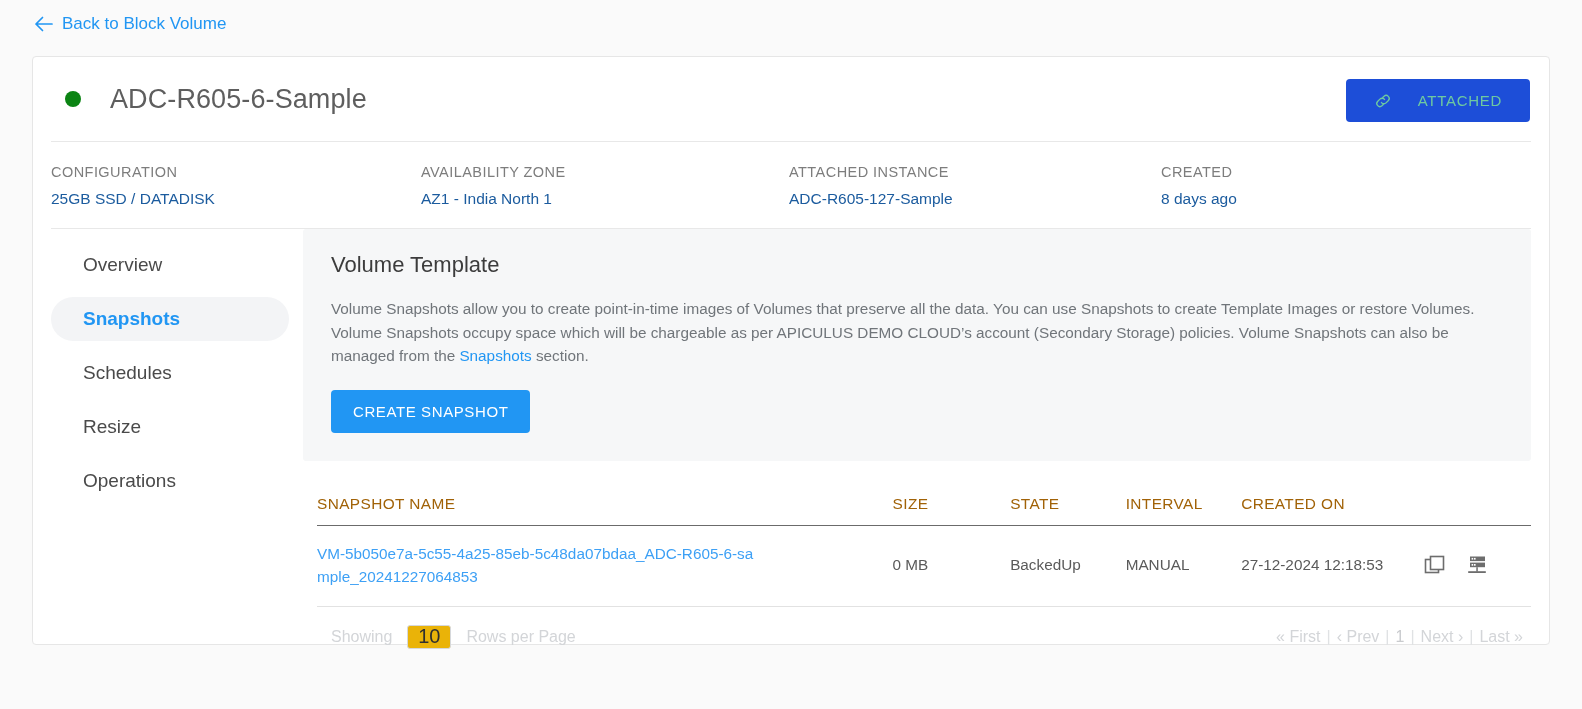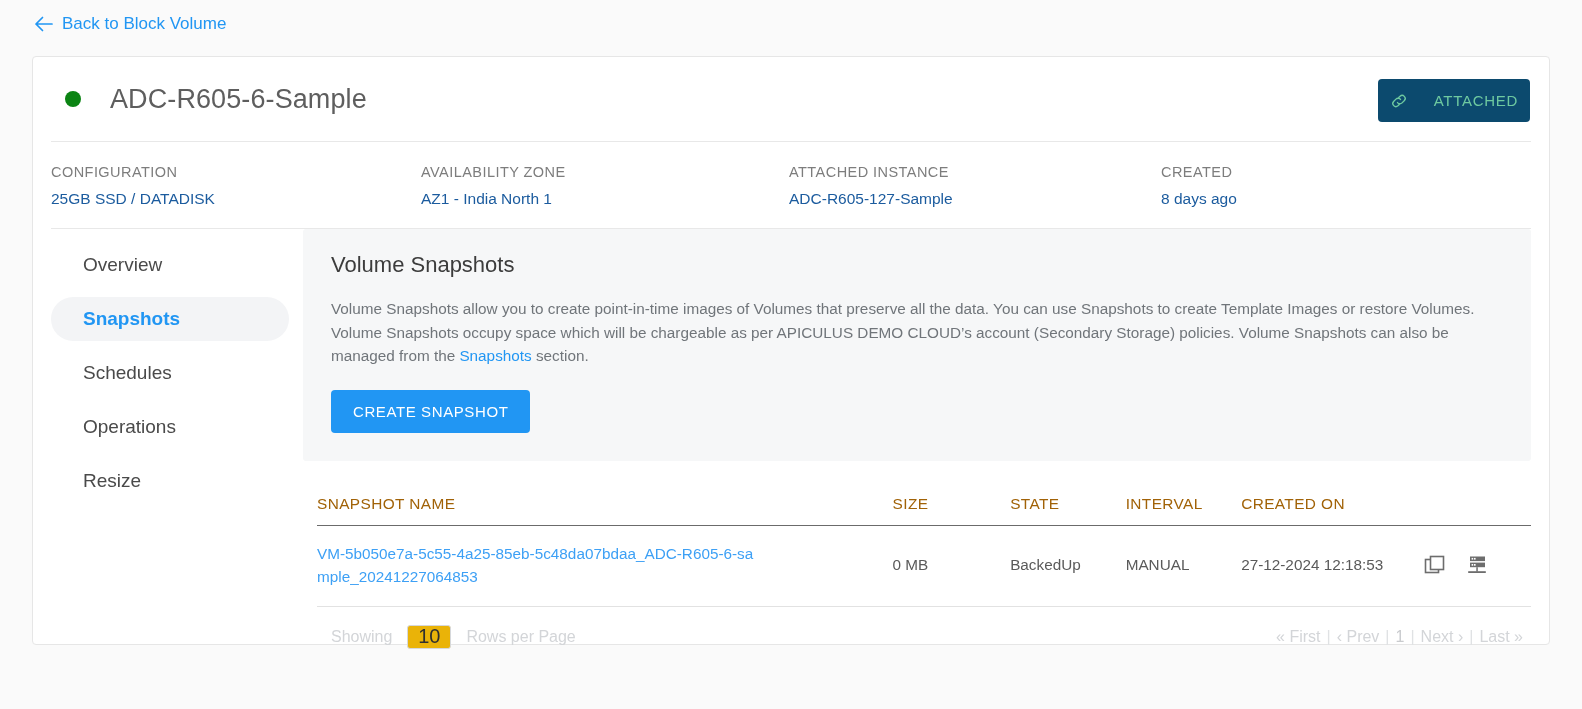--- a/index.html
+++ b/index.html
@@ -62,23 +62,23 @@
     color: #5e5e5e;
     font-weight: 400;
     letter-spacing: 0.1px;
     white-space: nowrap;
   }
   .attached-badge {
     position: absolute;
     right: 19px;
     top: 22px;
     height: 43px;
-    padding: 0 12px;
+    padding: 0 28px;
     border-radius: 4px;
-    background: #0c4a6e;
+    background: #1d4ed8;
     display: flex;
     align-items: center;
     gap: 26px;
     color: #6ec9a0;
     font-size: 15px;
     letter-spacing: 0.7px;
     cursor: default;
   }
   .attached-badge svg { display: block; }
 
@@ -313,31 +313,31 @@
       <div class="nav-item">
         <span>Overview</span>
       </div>
       <div class="nav-item active">
         <span>Snapshots</span>
       </div>
       <div class="nav-item">
         <span>Schedules</span>
       </div>
       <div class="nav-item">
+        <span>Resize</span>
+      </div>
+      <div class="nav-item">
         <span>Operations</span>
       </div>
-      <div class="nav-item">
-        <span>Resize</span>
-      </div>
     </nav>
 
     <div class="content">
 
       <section class="info-panel">
-        <h2 class="panel-title">Volume Snapshots</h2>
+        <h2 class="panel-title">Volume Template</h2>
         <p class="panel-desc"><span>Volume Snapshots allow you to create point-in-time images of Volumes that preserve all the data. You can use Snapshots to create Template Images or restore Volumes. Volume Snapshots occupy space which will be chargeable as per APICULUS DEMO CLOUD’s account (Secondary Storage) policies. Volume Snapshots can also be managed from the </span><span class="inline-link">Snapshots</span><span> section.</span></p>
         <button class="btn-primary">CREATE SNAPSHOT</button>
       </section>
 
       <div class="table-wrap">
         <table class="snap-table">
           <colgroup>
             <col class="col-name">
               <col class="col-size">
               <col class="col-state">

